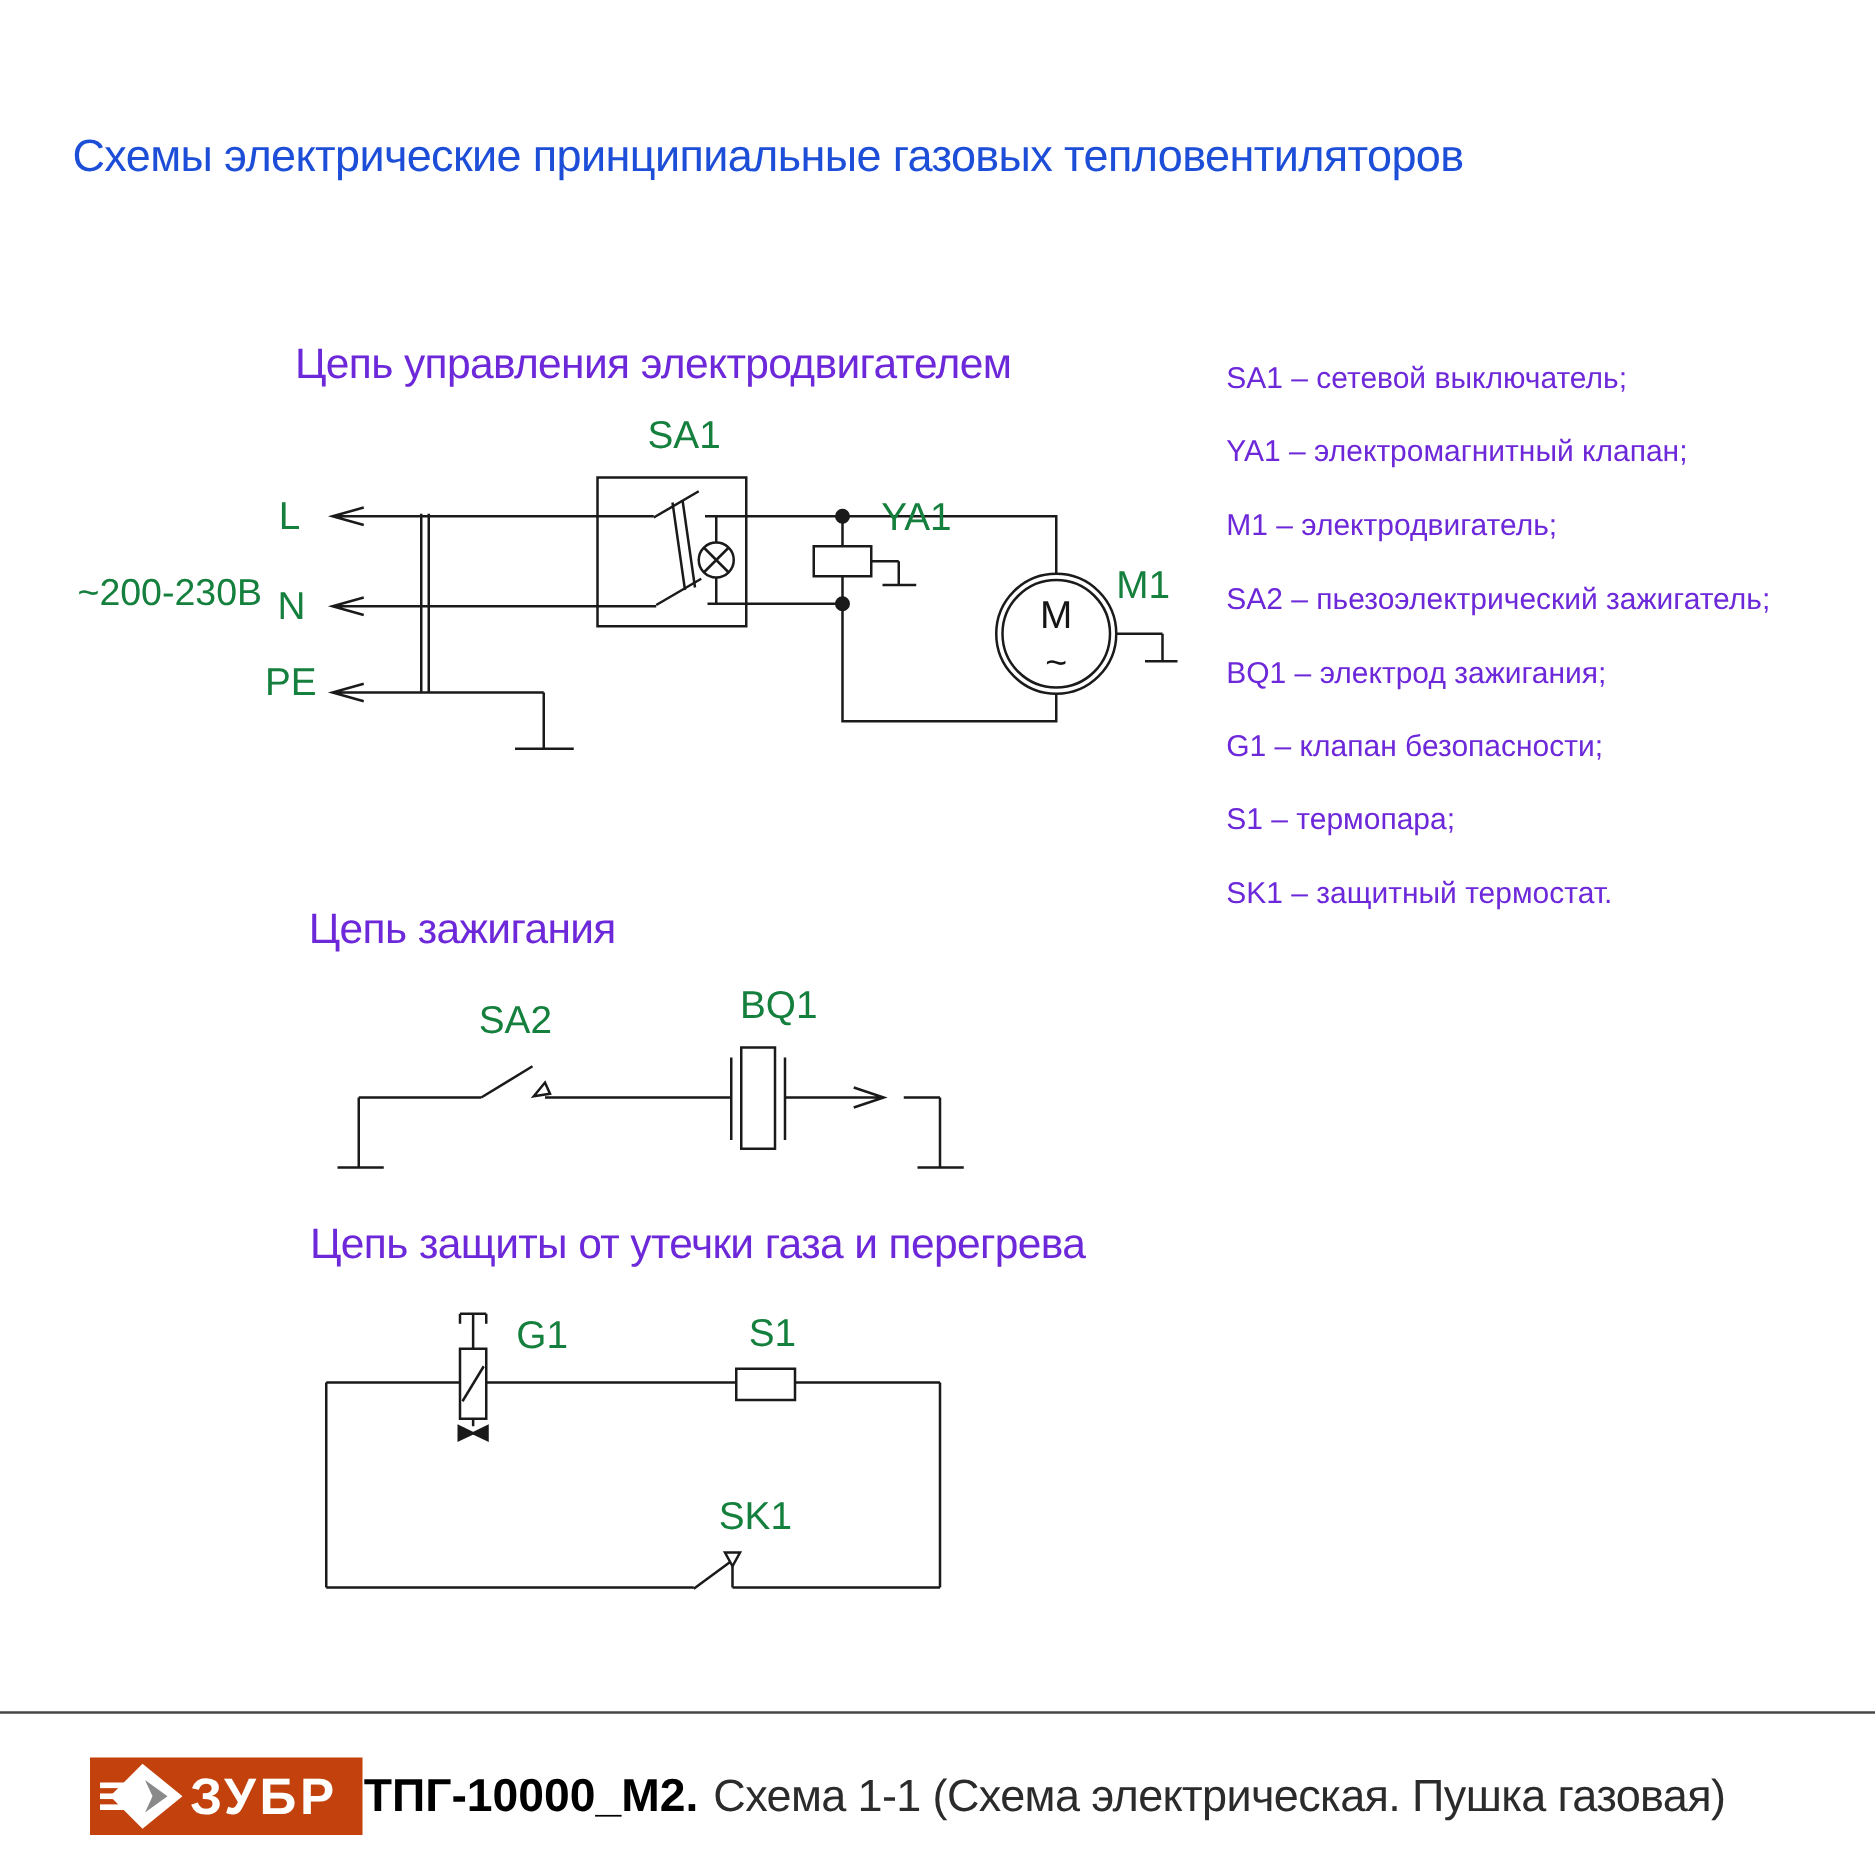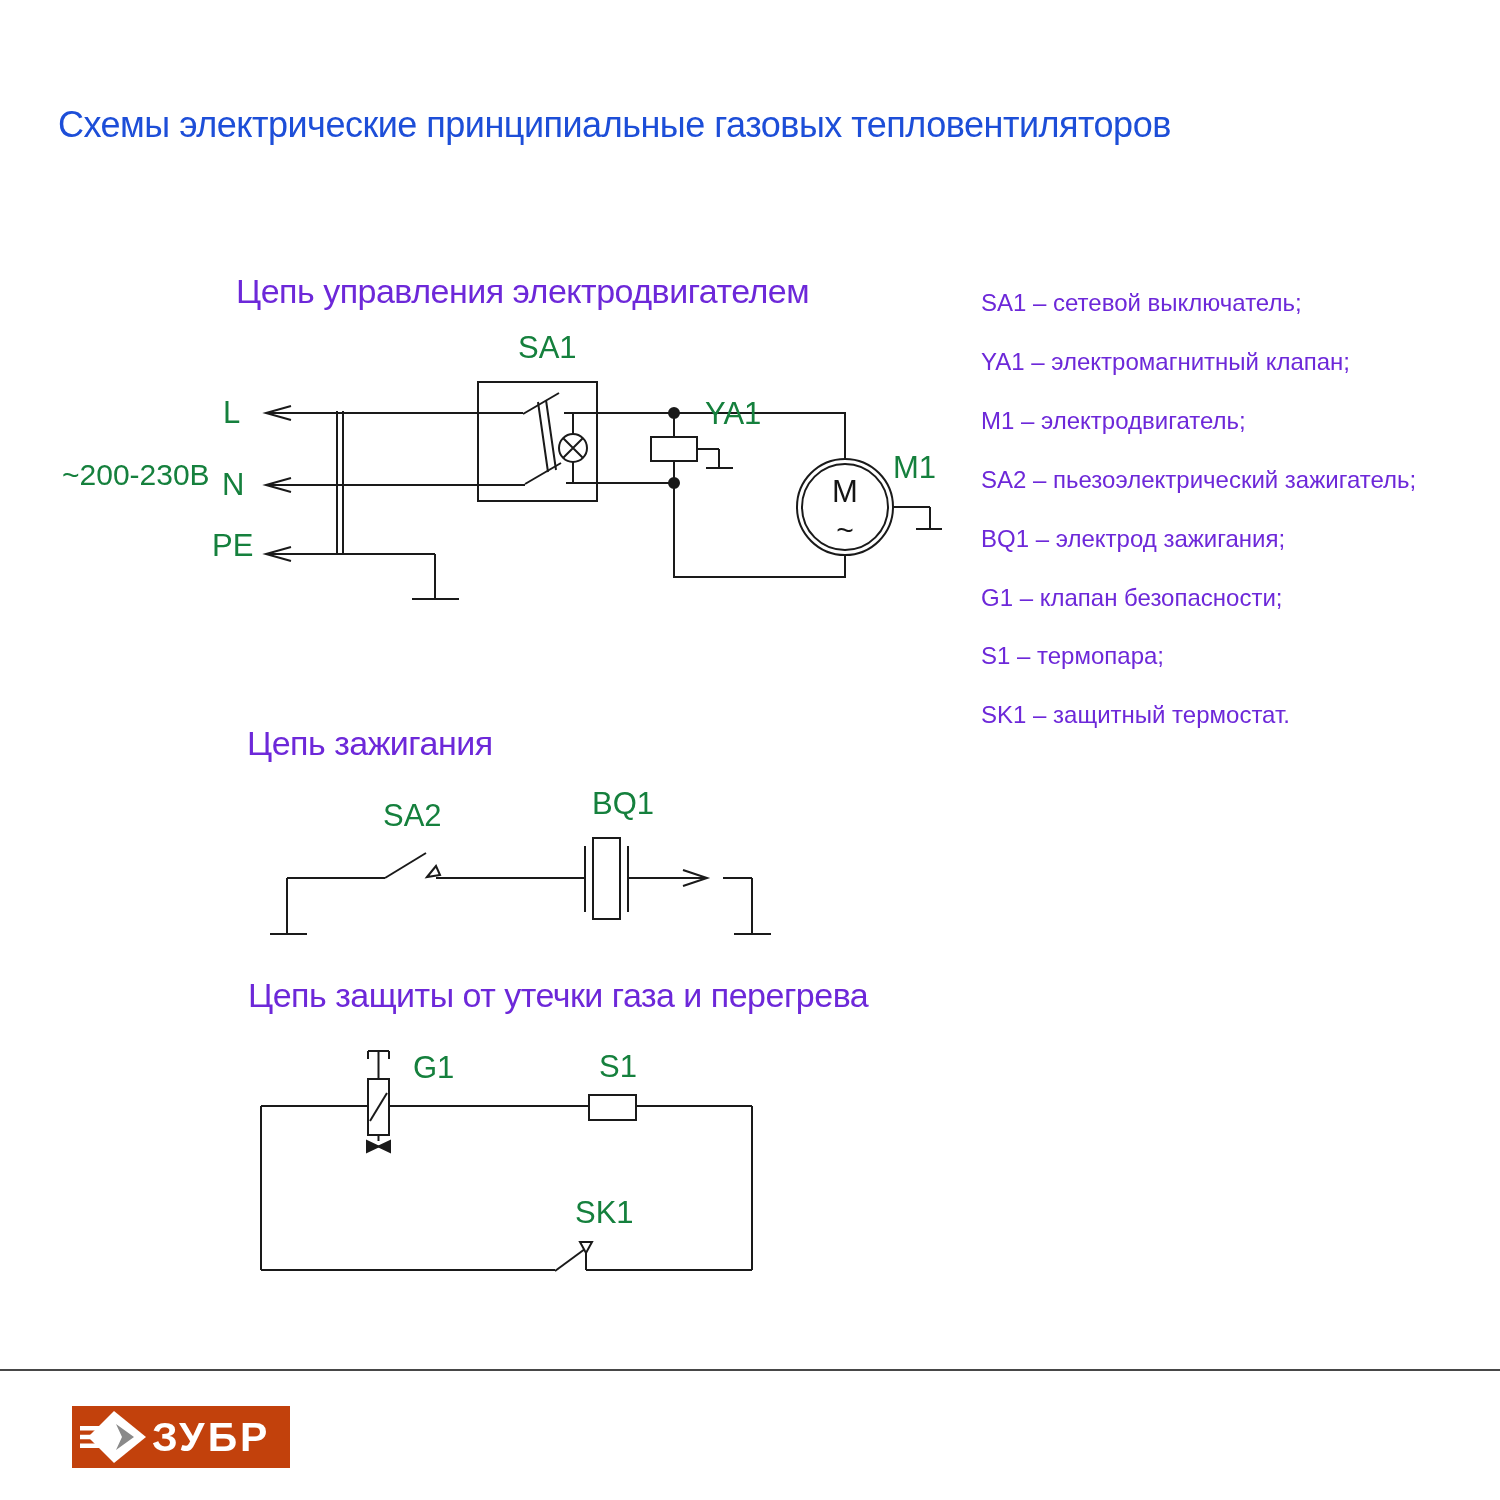--- a/index.html
+++ b/index.html
@@ -157,14 +157,18 @@
   <div class="logo">
     <svg class="logo-icon" width="66" height="54" viewBox="0 0 66 54">
       <polygon points="34,1 66,27 34,53 8,27" fill="#ffffff"></polygon>
       <rect x="0" y="16" width="26" height="4.5" fill="#ffffff"></rect>
       <rect x="0" y="24.75" width="30" height="4.5" fill="#ffffff"></rect>
       <rect x="0" y="33.5" width="26" height="4.5" fill="#ffffff"></rect>
       <polygon points="36,14 54,27 36,40 42,27" fill="#8a8a8a"></polygon>
     </svg>
     <span class="logo-text">ЗУБР</span>
   </div>
+  <div class="footer-text">
+    <span class="footer-model">ТПГ-10000_М2.</span>
+    <span class="footer-caption">Схема 1-1 (Схема электрическая. Пушка газовая)</span>
+  </div>
 
 </div>
 
 </body></html>

